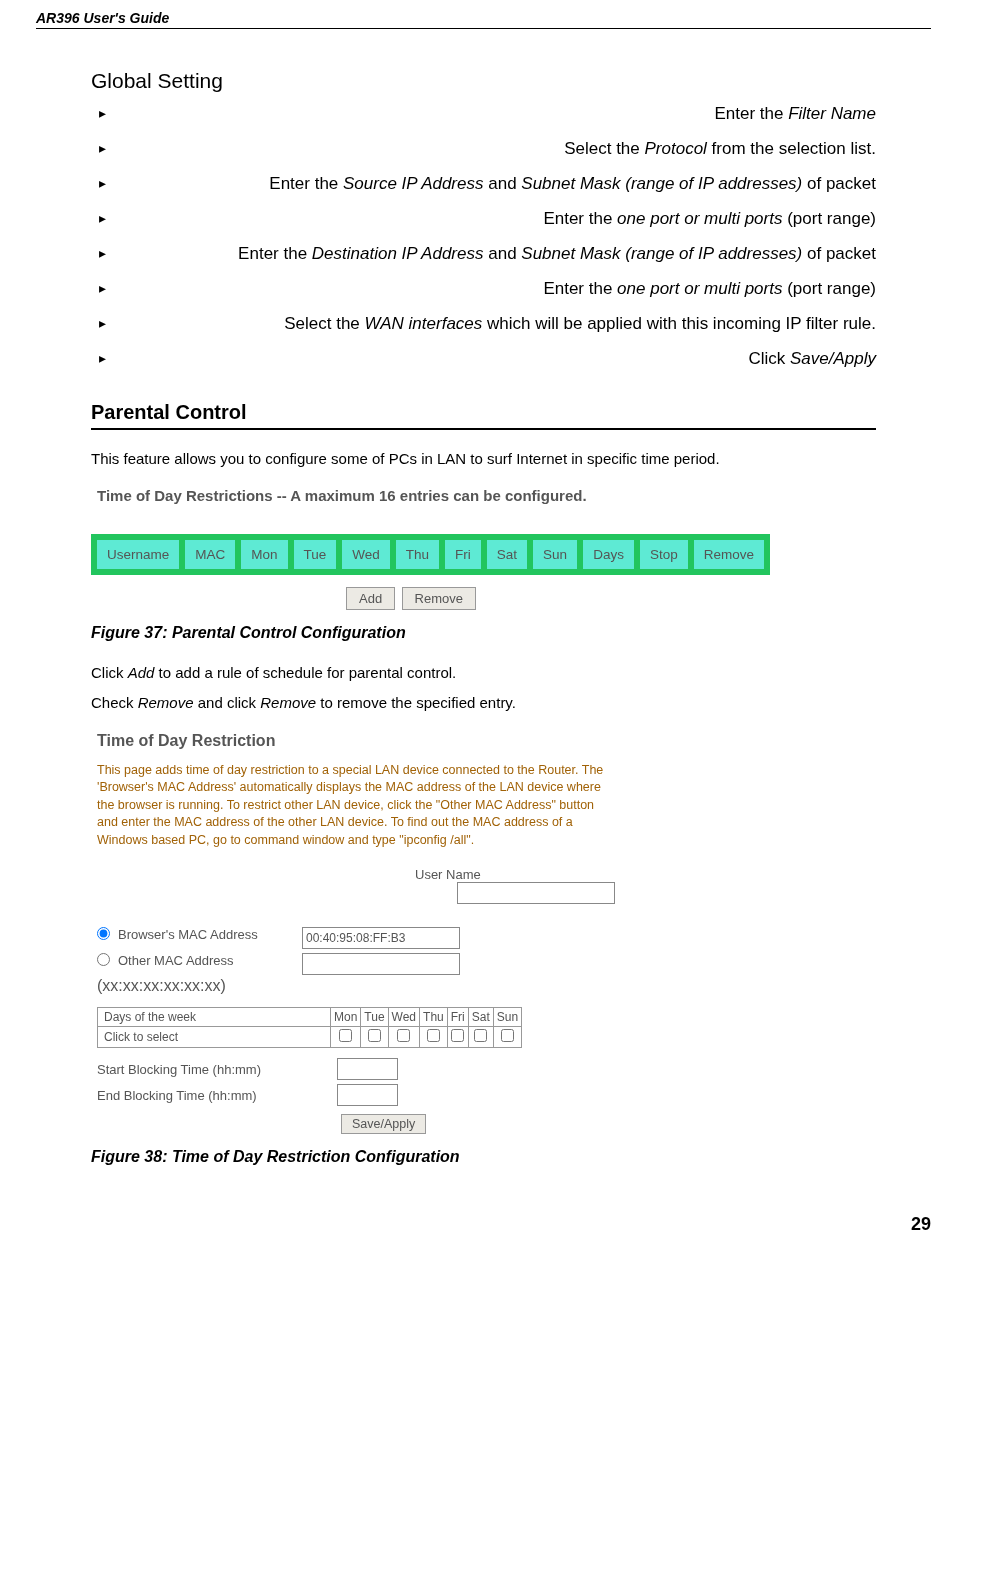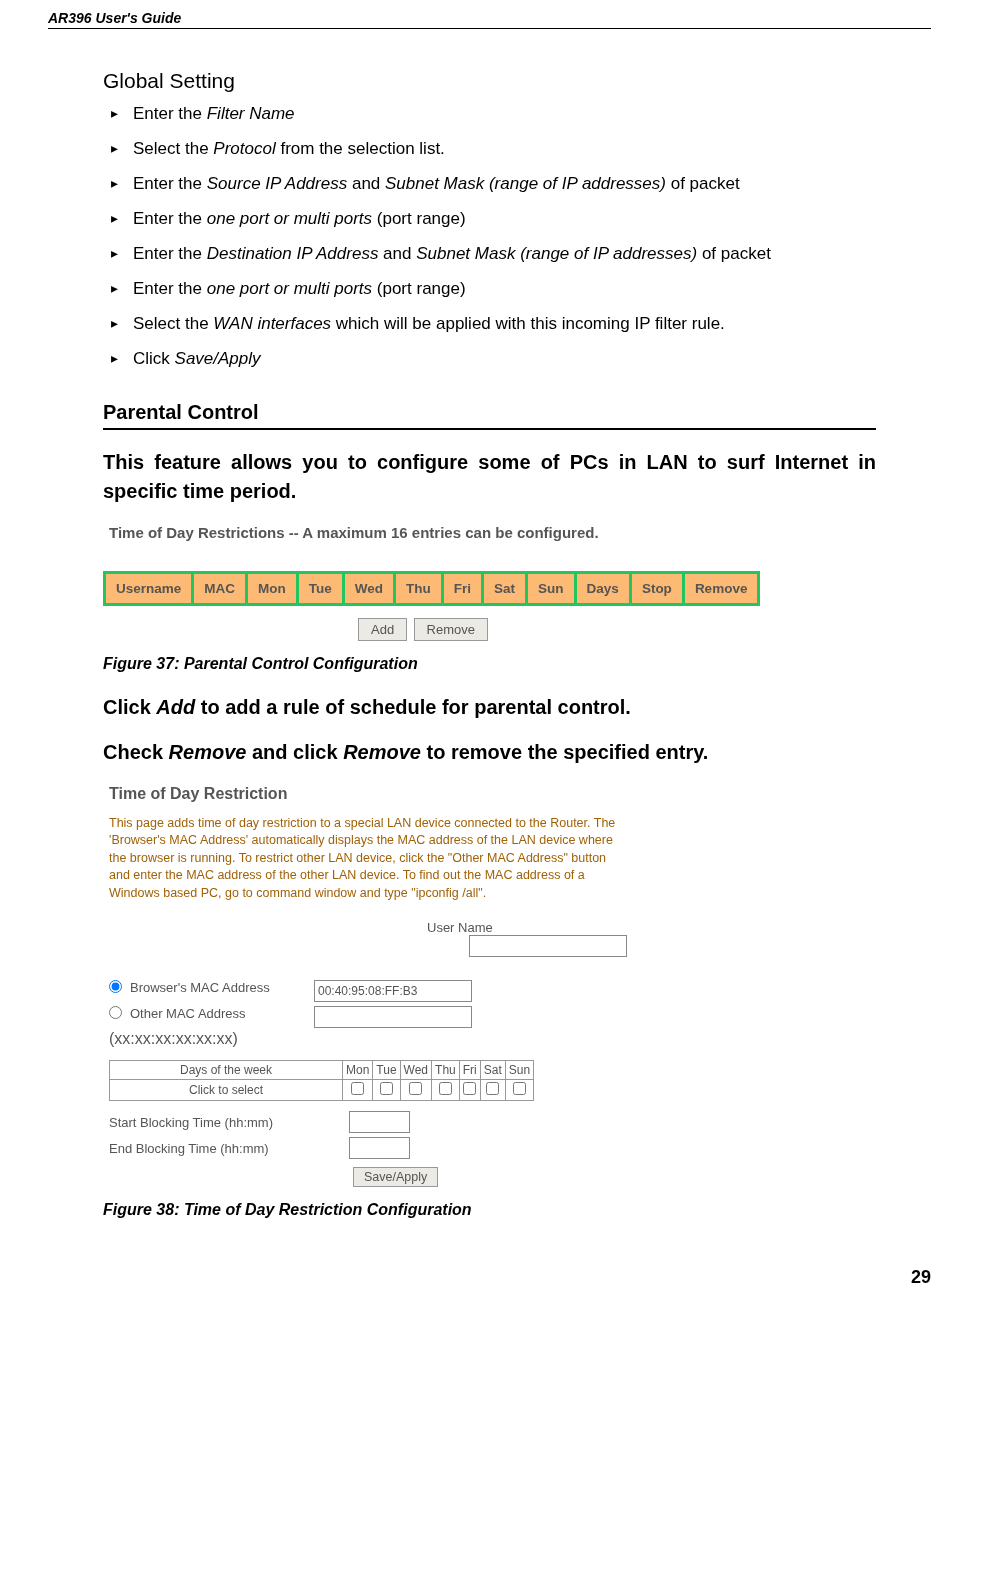--- a/index.html
+++ b/index.html
@@ -4,21 +4,21 @@
 <style>
   body {
     margin: 0;
     padding: 0;
     font-family: Arial, Helvetica, sans-serif;
     background: #fff;
     color: #000;
     width: 981px;
   }
   .page {
-    padding: 10px 50px 20px 48px;
+    padding: 10px 50px 20px 36px;
     box-sizing: border-box;
   }
   .header-bar {
     border-bottom: 1.5px solid #000;
     padding-bottom: 2px;
     margin-bottom: 40px;
     font-size: 14px;
     font-style: italic;
     font-weight: bold;
   }
@@ -37,43 +37,43 @@
     list-style: none;
     padding: 0;
     margin: 0 0 30px 0;
   }
   ul.bullets li {
     position: relative;
     padding-left: 30px;
     margin: 0 0 12px 0;
     font-size: 17px;
     line-height: 1.35;
+    text-align: right;
   }
   ul.bullets li::before {
     content: "▸";
     position: absolute;
     left: 8px;
     top: 1px;
     font-size: 14px;
     color: #000;
   }
   .italic { font-style: italic; }
   .h2-underline {
     font-size: 20px;
     font-weight: bold;
     border-bottom: 2px solid #000;
     padding-bottom: 4px;
     margin: 30px 0 18px 0;
   }
   .para {
-    font-size: 20px;
+    font-size: 15px;
     line-height: 1.45;
-    margin: 16px 0 18px 0;
+    margin: 8px 0 18px 0;
     text-align: justify;
-    font-weight: bold;
   }
   .figure-caption {
     font-size: 16px;
     font-weight: bold;
     font-style: italic;
     margin: 14px 0 20px 0;
   }
   
   .fig37-wrap {
     margin: 10px 0 6px 0;
@@ -83,24 +83,24 @@
     color: #555;
     font-size: 15px;
     margin: 0 0 30px 6px;
   }
   table.restrict-table {
     border-collapse: collapse;
     font-size: 13.5px;
     color: #555;
   }
   table.restrict-table th {
-    border: 3px solid #22c55e;
-    background: #fdba74;
+    border: 6px solid #22c55e;
+    background: #5eead4;
     padding: 7px 10px;
-    font-weight: bold;
+    font-weight: normal;
   }
   .btn-row {
     text-align: center;
     margin-top: 12px;
   }
   .btn-row button {
     background: #eceae4;
     border: 1px solid #999;
     font-size: 13px;
     padding: 3px 12px;
@@ -159,21 +159,21 @@
     border-collapse: collapse;
     font-size: 12px;
     color: #555;
     margin: 0 6px 10px 6px;
   }
   table.dow td, table.dow th {
     border: 1px solid #999;
     padding: 2px 3px;
     text-align: center;
   }
-  table.dow td.rowlbl { text-align:center; padding:2px 6px; width:220px;}
+  table.dow td.rowlbl { text-align:left; padding:2px 6px; width:220px;}
   table.dow input[type="checkbox"]{ margin:0;}
   .fig38-time {
     font-size: 13px;
     color: #555;
     margin: 4px 6px;
     display:flex; align-items:center;
   }
   .fig38-time .lbl { width:240px;}
   .fig38-time input[type="text"]{ width:55px; height:18px; border:1px solid #888;}
   .save-row { margin: 8px 0 0 250px;}

